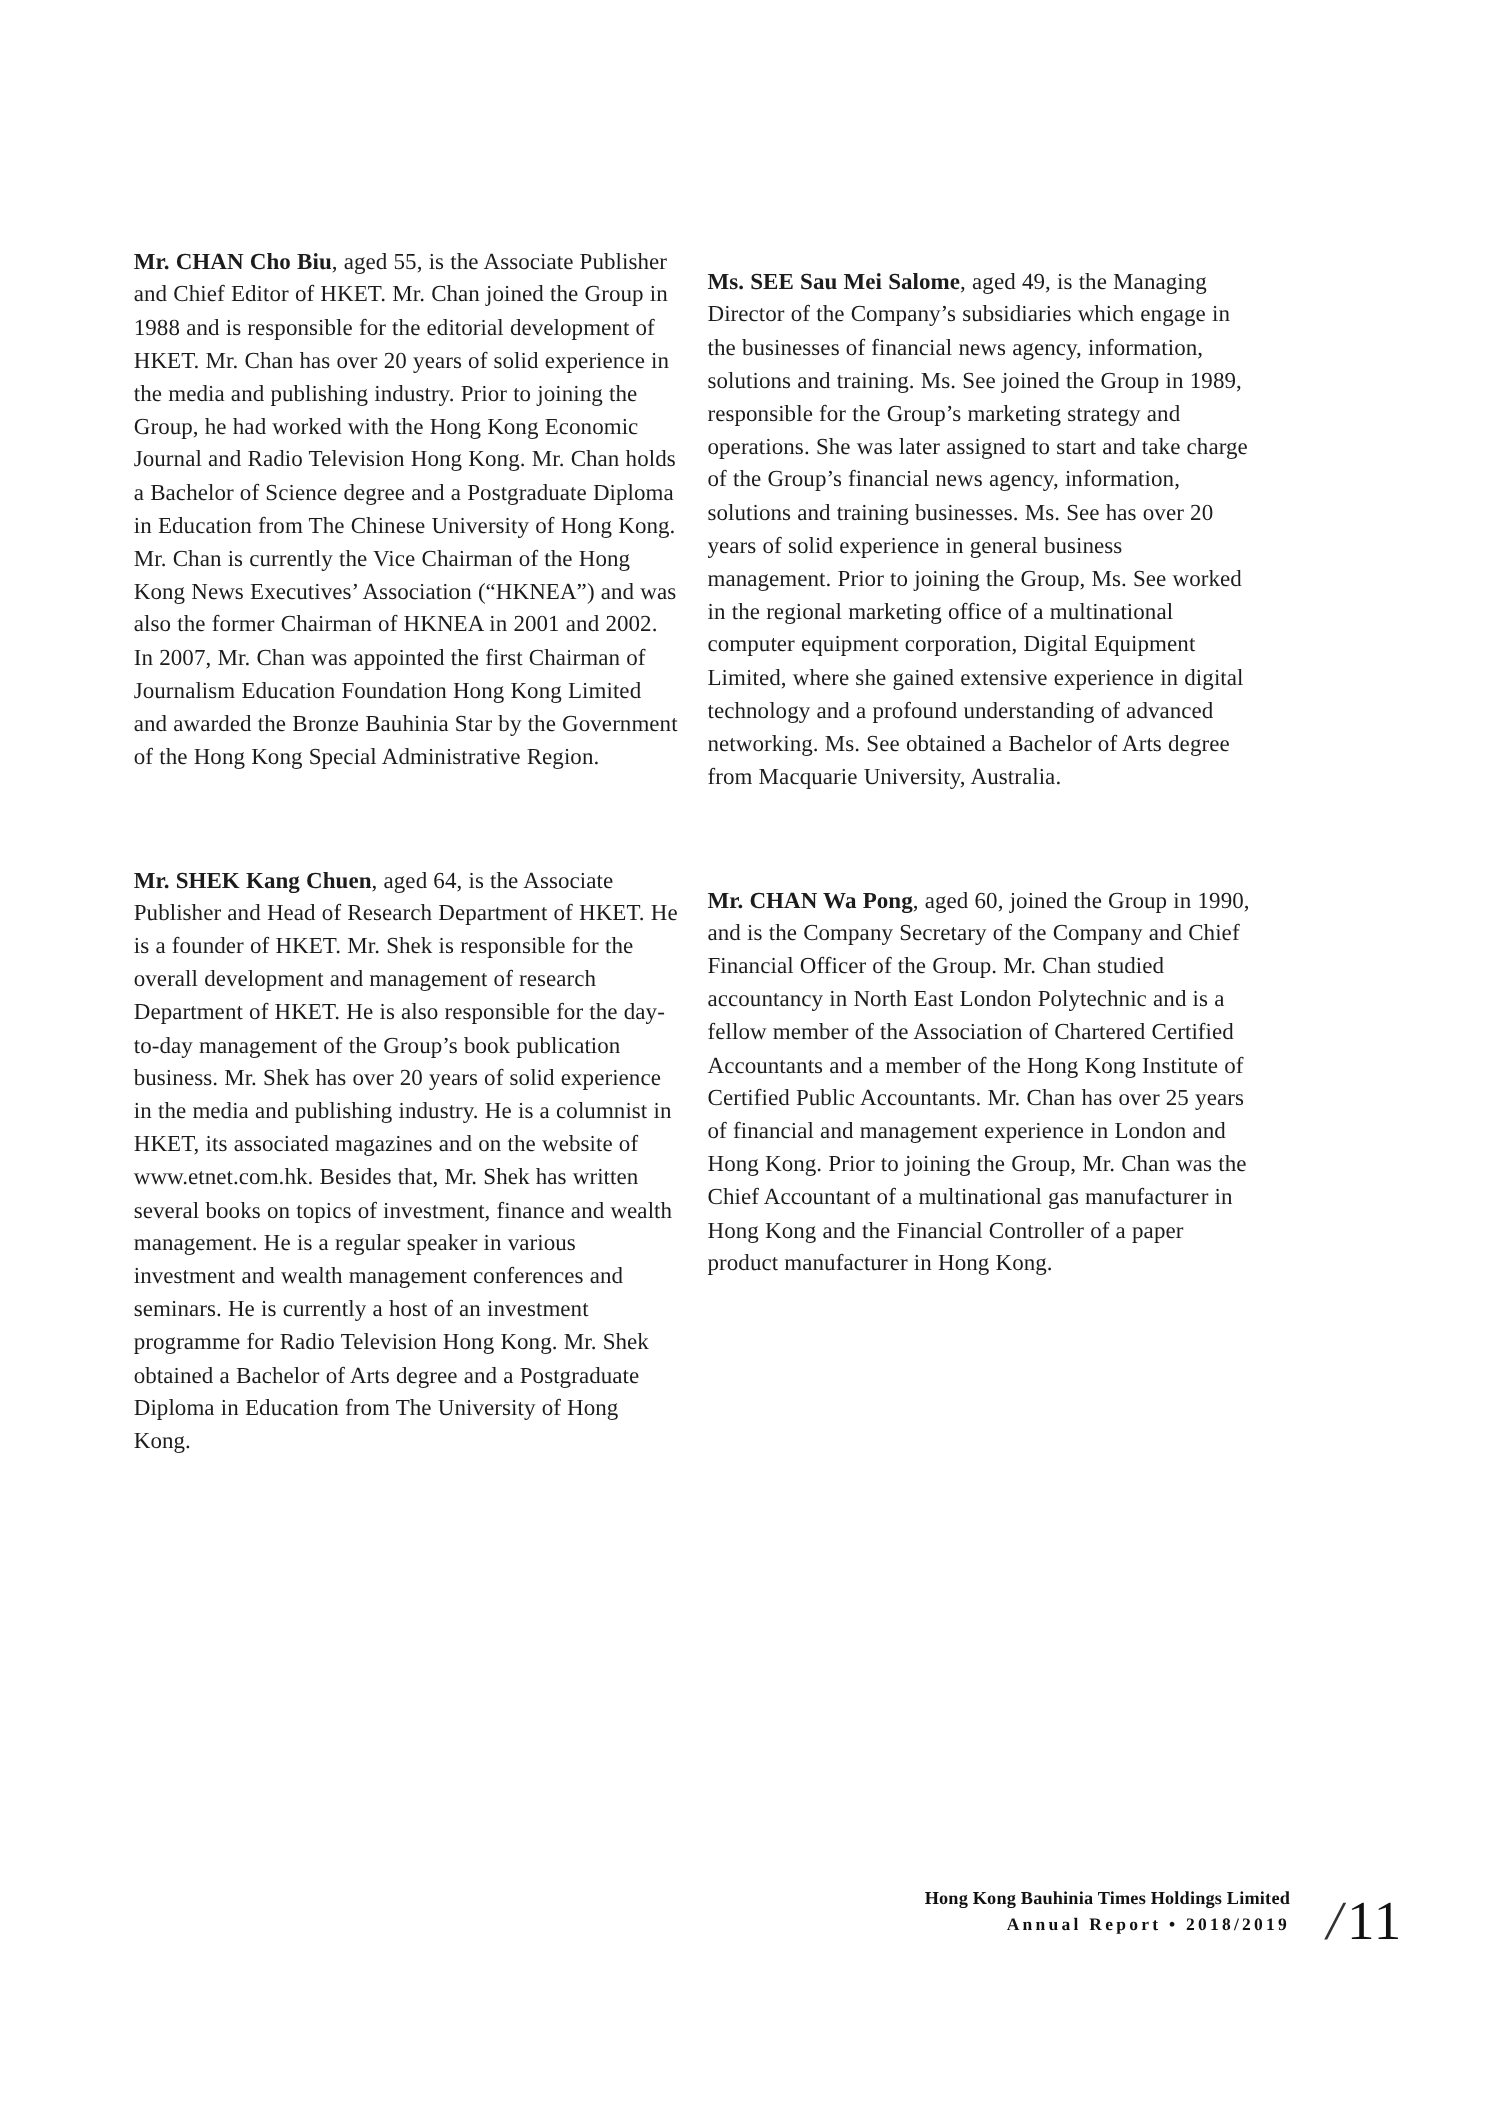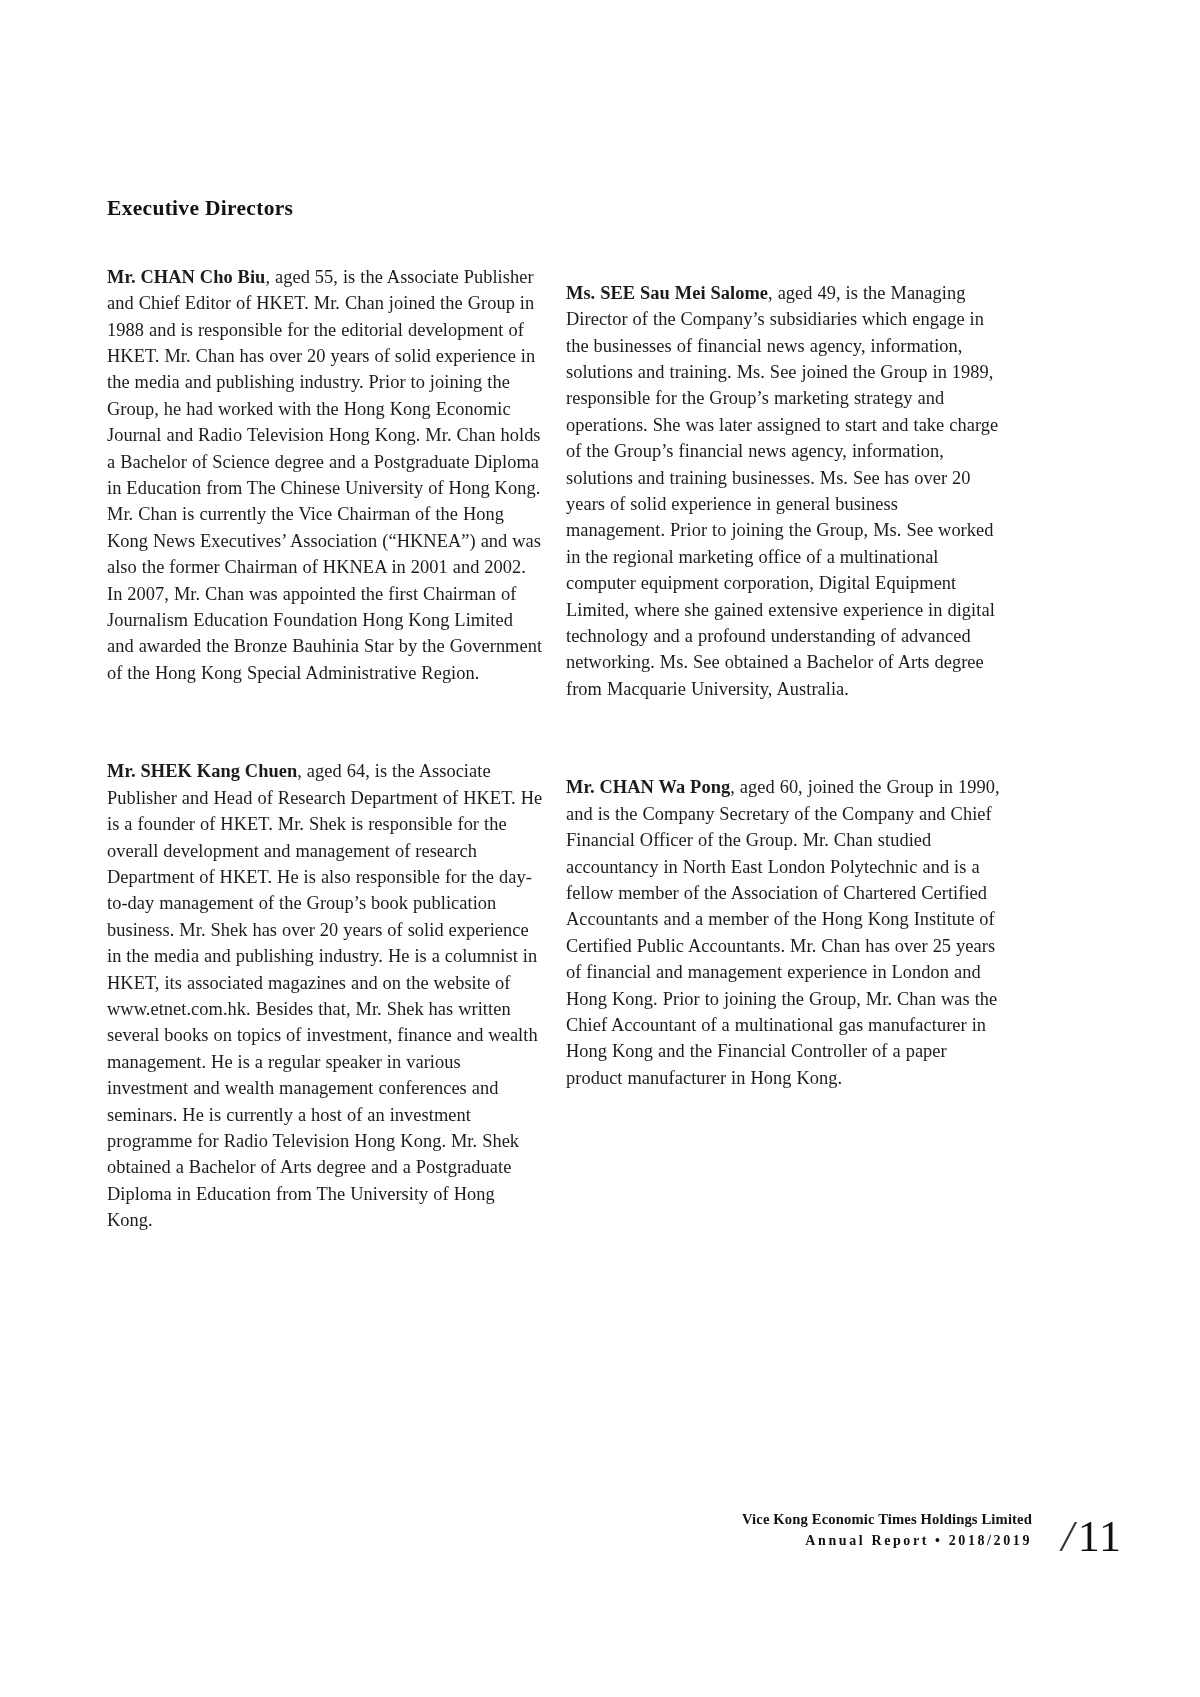--- a/index.html
+++ b/index.html
@@ -126,21 +126,20 @@
     font-family: "Liberation Serif", serif;
   }
 </style>
 </head>
 <body>
 
 <div class="page">
 
   <div class="content">
 
-    <h1 class="section-title">Executive Directors</h1>
 
     <div class="columns">
 
       <div class="col col-left">
 
         <p class="bio bio-first"><span class="name">Mr. CHAN Cho Biu</span><span>, aged 55, is the Associate Publisher and Chief Editor of HKET. Mr. Chan joined the Group in 1988 and is responsible for the editorial development of HKET. Mr. Chan has over 20 years of solid experience in the media and publishing industry. Prior to joining the Group, he had worked with the Hong Kong Economic Journal and Radio Television Hong Kong. Mr. Chan holds a Bachelor of Science degree and a Postgraduate Diploma in Education from The Chinese University of Hong Kong. Mr. Chan is currently the Vice Chairman of the Hong Kong News Executives’ Association (“HKNEA”) and was also the former Chairman of HKNEA in 2001 and 2002. In 2007, Mr. Chan was appointed the first Chairman of Journalism Education Foundation Hong Kong Limited and awarded the Bronze Bauhinia Star by the Government of the Hong Kong Special Administrative Region.</span></p>
 
         <div class="gap-left"></div>
 
         <p class="bio"><span class="name">Mr. SHEK Kang Chuen</span><span>, aged 64, is the Associate Publisher and Head of Research Department of HKET. He is a founder of HKET. Mr. Shek is responsible for the overall development and management of research Department of HKET. He is also responsible for the day-to-day management of the Group’s book publication business. Mr. Shek has over 20 years of solid experience in the media and publishing industry. He is a columnist in HKET, its associated magazines and on the website of www.etnet.com.hk. Besides that, Mr. Shek has written several books on topics of investment, finance and wealth management. He is a regular speaker in various investment and wealth management conferences and seminars. He is currently a host of an investment programme for Radio Television Hong Kong. Mr. Shek obtained a Bachelor of Arts degree and a Postgraduate Diploma in Education from The University of Hong Kong.</span></p>
@@ -154,21 +153,21 @@
         <div class="gap-right"></div>
 
         <p class="bio"><span class="name">Mr. CHAN Wa Pong</span><span>, aged 60, joined the Group in 1990, and is the Company Secretary of the Company and Chief Financial Officer of the Group. Mr. Chan studied accountancy in North East London Polytechnic and is a fellow member of the Association of Chartered Certified Accountants and a member of the Hong Kong Institute of Certified Public Accountants. Mr. Chan has over 25 years of financial and management experience in London and Hong Kong. Prior to joining the Group, Mr. Chan was the Chief Accountant of a multinational gas manufacturer in Hong Kong and the Financial Controller of a paper product manufacturer in Hong Kong.</span></p>
 
       </div>
 
     </div>
   </div>
 
   <div class="footer">
-    <div class="footer-line1">Vice Kong Economic Times Holdings Limited</div>
+    <div class="footer-line1">Hong Kong Bauhinia Times Holdings Limited</div>
     <div class="footer-line2">Annual Report • 2018/2019</div>
   </div>
 
   <div class="page-number-wrap">
     <span class="slash">/</span>
     <span class="page-number">11</span>
   </div>
 
 </div>
 

